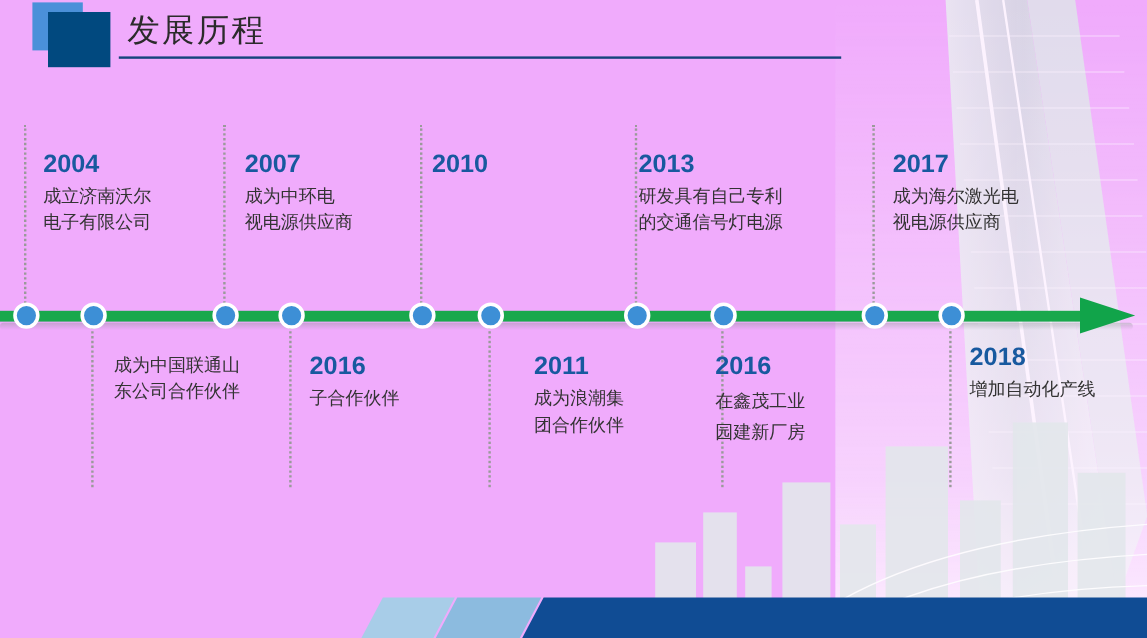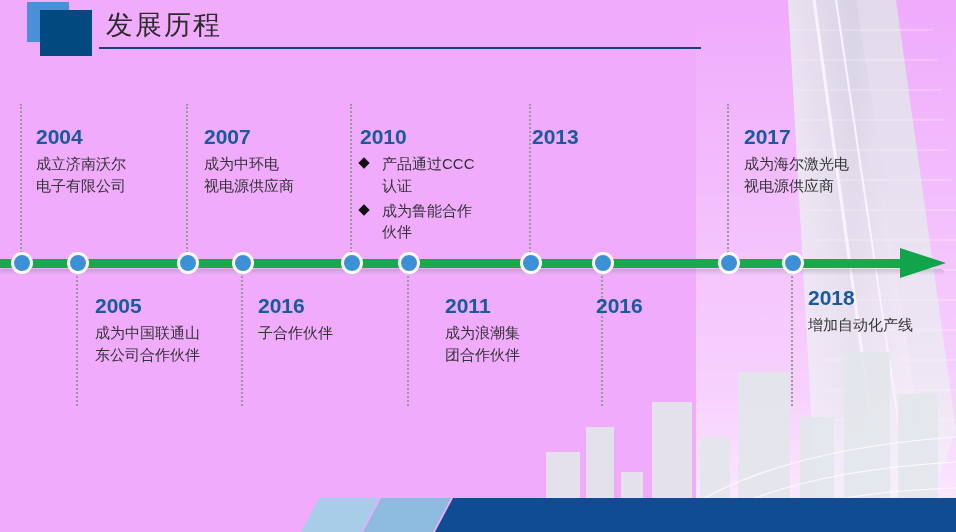--- a/index.html
+++ b/index.html
@@ -278,48 +278,39 @@
   <div class="ev" style="left:204px; top:125px; width:140px;">
     <div class="ev-year">2007</div>
     <div class="ev-text">
       <div>成为中环电</div>
       <div>视电源供应商</div>
     </div>
   </div>
 
   <div class="ev" style="left:360px; top:125px; width:172px;">
     <div class="ev-year">2010</div>
-    <ul class="ev-list">
-      <li class="ev-li">
-        <span class="bullet-diamond"></span>
-        <span>产品通过CCC</span><br>
-        <span>认证</span>
-      </li>
-      <li class="ev-li">
-        <span class="bullet-diamond"></span>
-        <span>成为鲁能合作</span><br>
-        <span>伙伴</span>
-      </li>
-    </ul>
   </div>
 
   <div class="ev" style="left:532px; top:125px; width:180px;">
     <div class="ev-year">2013</div>
+    <div class="ev-text">
+      <div>研发具有自己专利</div>
+      <div>的交通信号灯电源</div>
+    </div>
   </div>
 
   <div class="ev" style="left:744px; top:125px; width:170px;">
     <div class="ev-year">2017</div>
     <div class="ev-text">
       <div>成为海尔激光电</div>
       <div>视电源供应商</div>
     </div>
   </div>
 
   <div class="ev" style="left:95px; top:294px; width:155px;">
-    <div class="ev-year">2005</div>
     <div class="ev-text">
       <div>成为中国联通山</div>
       <div>东公司合作伙伴</div>
     </div>
   </div>
 
   <div class="ev" style="left:258px; top:294px; width:150px;">
     <div class="ev-year">2016</div>
     <div class="ev-text">
       <div>子合作伙伴</div>
@@ -329,20 +320,24 @@
   <div class="ev" style="left:445px; top:294px; width:140px;">
     <div class="ev-year">2011</div>
     <div class="ev-text">
       <div>成为浪潮集</div>
       <div>团合作伙伴</div>
     </div>
   </div>
 
   <div class="ev" style="left:596px; top:294px; width:145px;">
     <div class="ev-year">2016</div>
+    <div class="ev-text loose">
+      <div>在鑫茂工业</div>
+      <div>园建新厂房</div>
+    </div>
   </div>
 
   <div class="ev" style="left:808px; top:286px; width:150px;">
     <div class="ev-year">2018</div>
     <div class="ev-text">
       <div>增加自动化产线</div>
     </div>
   </div>
 
   <div class="band band-3"></div>

